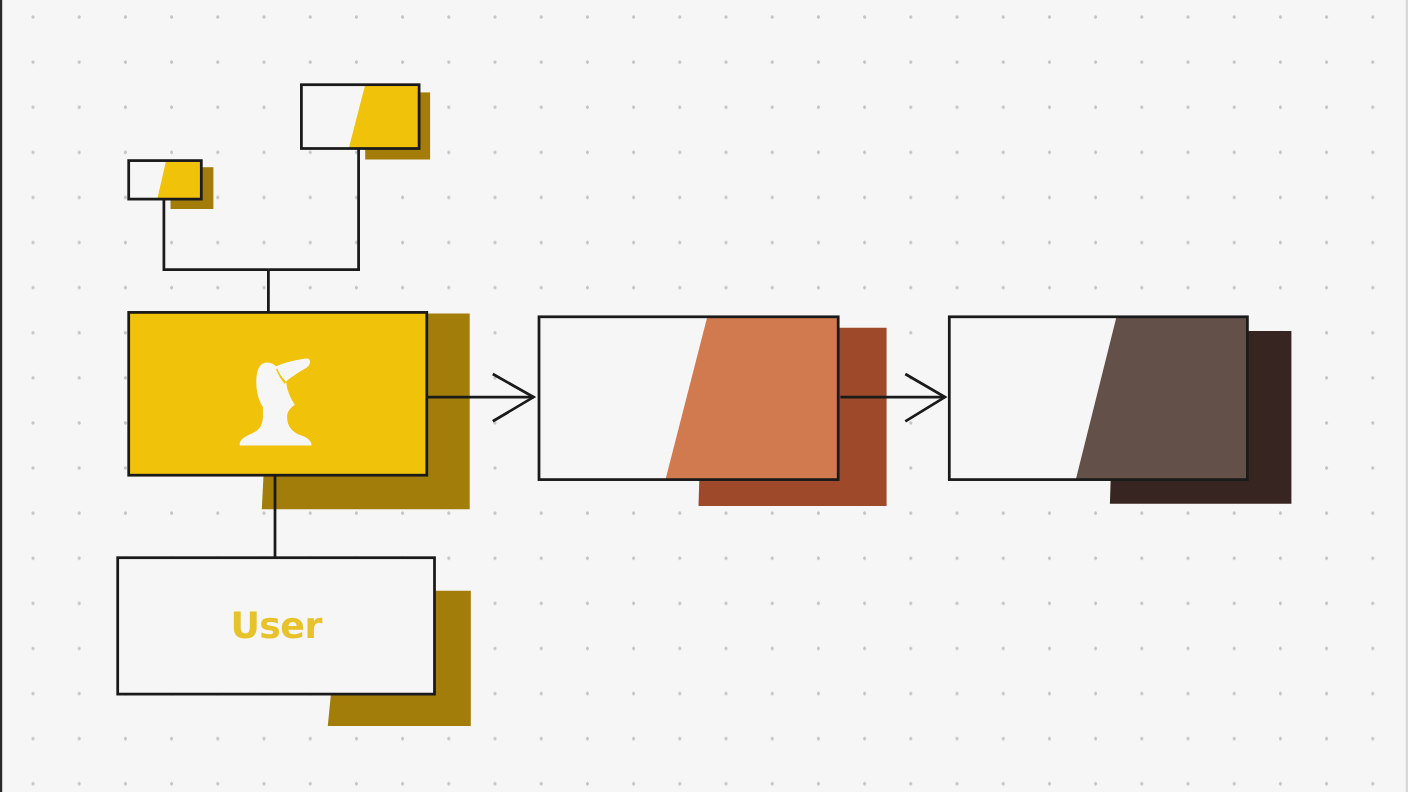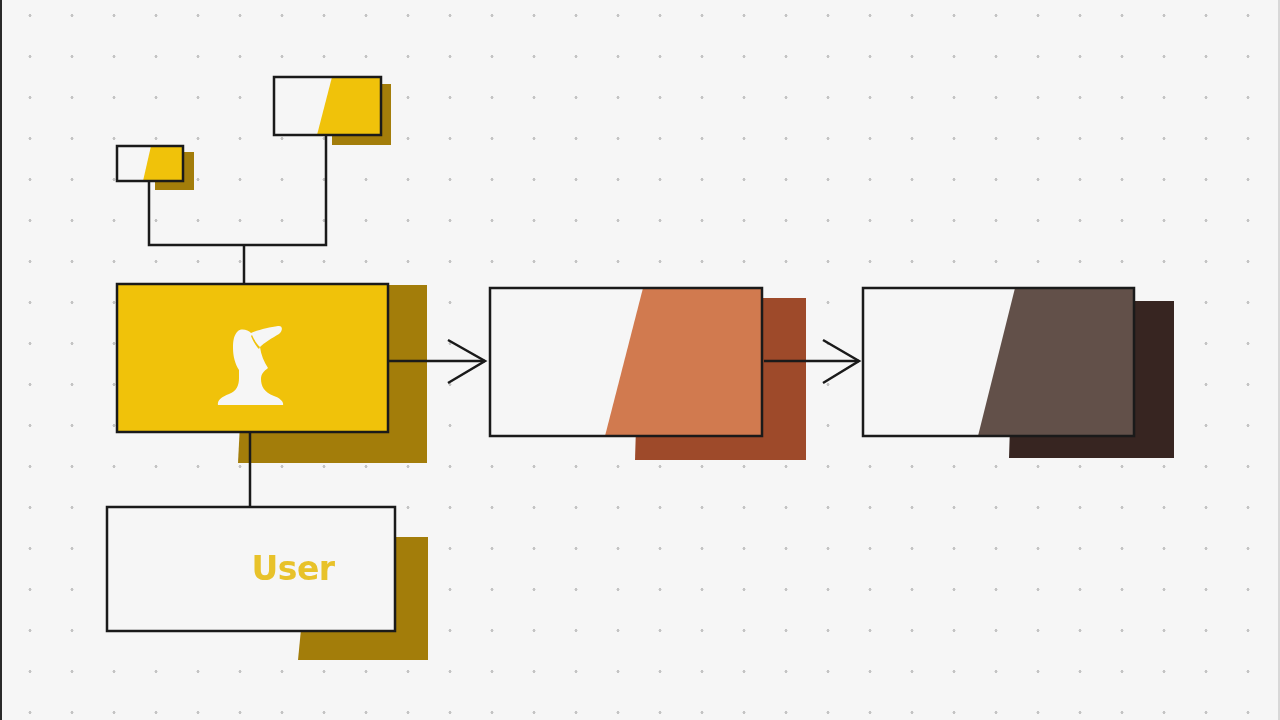--- a/index.html
+++ b/index.html
@@ -34,21 +34,20 @@
       position: absolute;
       left: 105px;
       top: 507px;
       width: 288px;
       height: 124px;
       display: flex;
       align-items: center;
       justify-content: center;
       text-align: center;
       pointer-events: none;
-      margin-left: 42px;
     }
     .label-text {
       color: #e8c22a;
       font-family: "DejaVu Sans", sans-serif;
       font-weight: bold;
       font-size: 33px;
       line-height: 34px;
       letter-spacing: -0.5px;
       width: 140px;
     }

